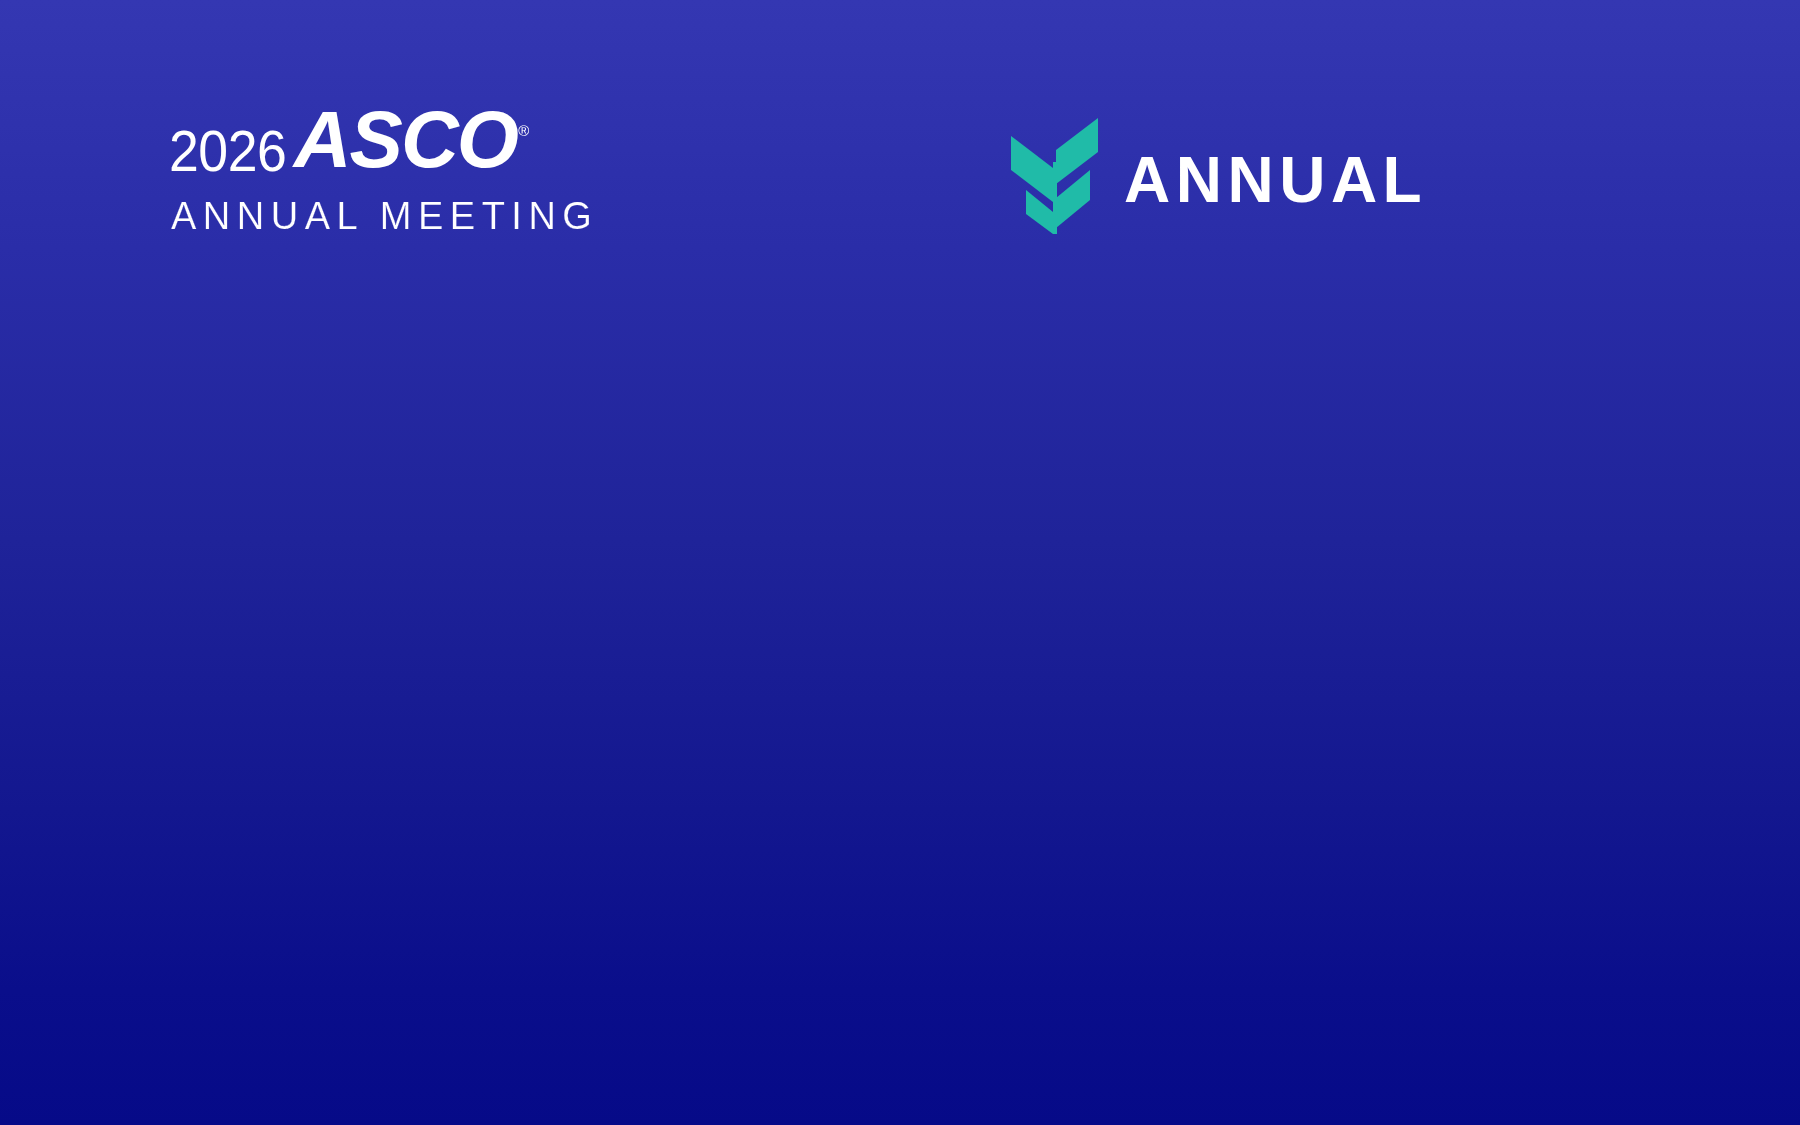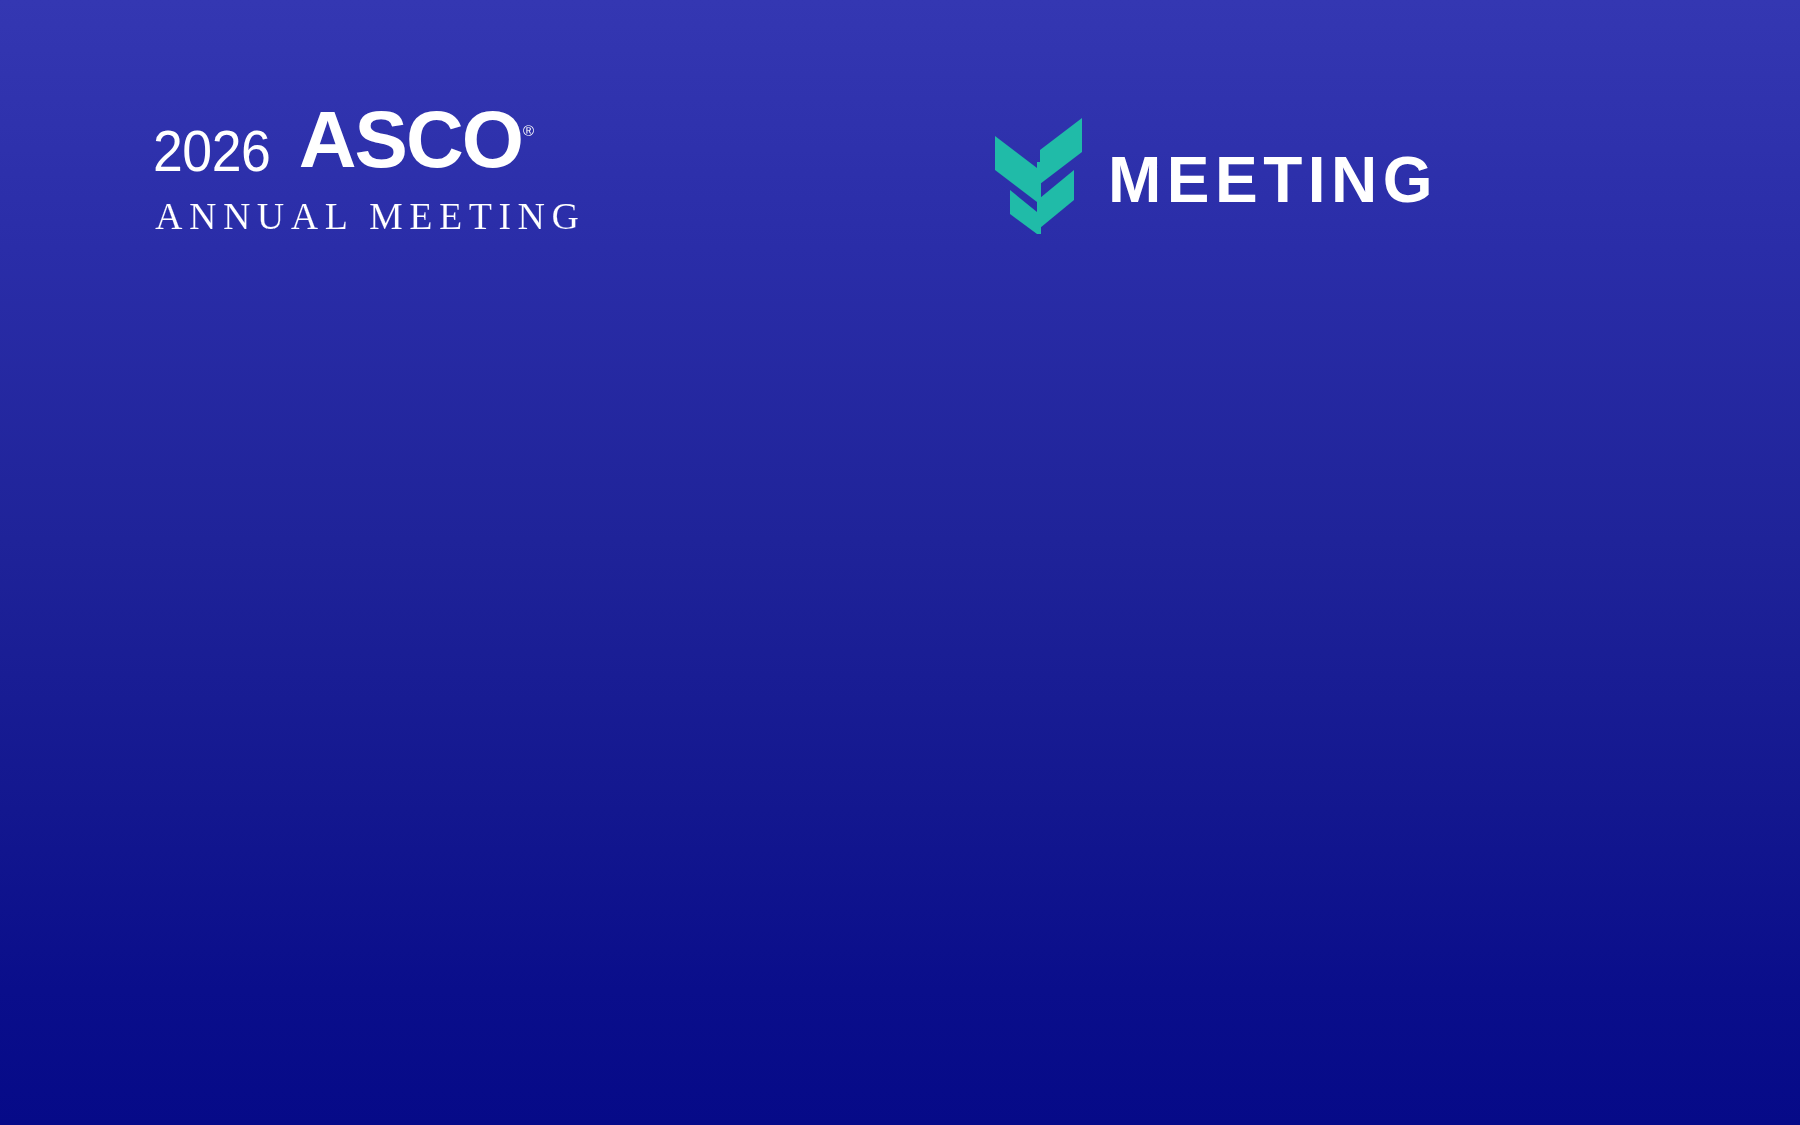--- a/index.html
+++ b/index.html
@@ -24,21 +24,21 @@
         #13178F 72%,
         #0A0E8B 88%,
         #060A88 100%);
     overflow: hidden;
   }
 
   
   #logo-row {
     position: absolute;
     top: 0;
-    left: 0;
+    left: 16px;
     width: 1488px;
     height: 300px;
   }
 
   
   #asco-logo {
     position: absolute;
     left: 153px;
     top: 117px;
     color: #ffffff;
@@ -60,35 +60,35 @@
     transform: scaleX(0.94);
     transform-origin: left center;
   }
   #asco-word {
     font-family: "Liberation Sans", sans-serif;
     font-size: 80px;
     font-weight: 700;
     letter-spacing: -2.0px;
     line-height: 68px;
     display: block;
-    margin-left: 21px;
     position: relative;
     top: -11px;
+    font-style: italic;
   }
   #asco-reg {
     font-family: "Liberation Sans", sans-serif;
     font-size: 15px;
     font-weight: 400;
     line-height: 1;
     position: relative;
     top: -3px;
     left: 1px;
   }
   #asco-sub {
-    font-family: Liberation Serif, serif;
+    font-family: Liberation Sans, sans-serif;
     font-size: 38px;
     font-weight: 300;
     letter-spacing: 6.5px;
     line-height: 1;
     margin-top: 12px;
     margin-left: 2px;
     white-space: nowrap;
     -webkit-text-stroke: 0.2px #3034ae;
   }
 
@@ -162,19 +162,19 @@
         <polygon points="92,0 92,34 50,66 50,32" fill="#20BBA8"></polygon>
 
         <polygon points="5,18 47,50 47,84 5,52" fill="#20BBA8"></polygon>
 
         <polygon points="84,52 84,82 50,110 50,80" fill="#20BBA8"></polygon>
 
         <polygon points="20,72 47,94 47,116 20,96" fill="#20BBA8"></polygon>
 
         <rect x="47" y="44" width="4" height="72" fill="#20BBA8"></rect>
       </svg>
-      <span id="truveta-word">MEETING</span>
+      <span id="truveta-word">ANNUAL</span>
     </div>
 
   </div>
 
 
 </div>
 
 </body></html>

